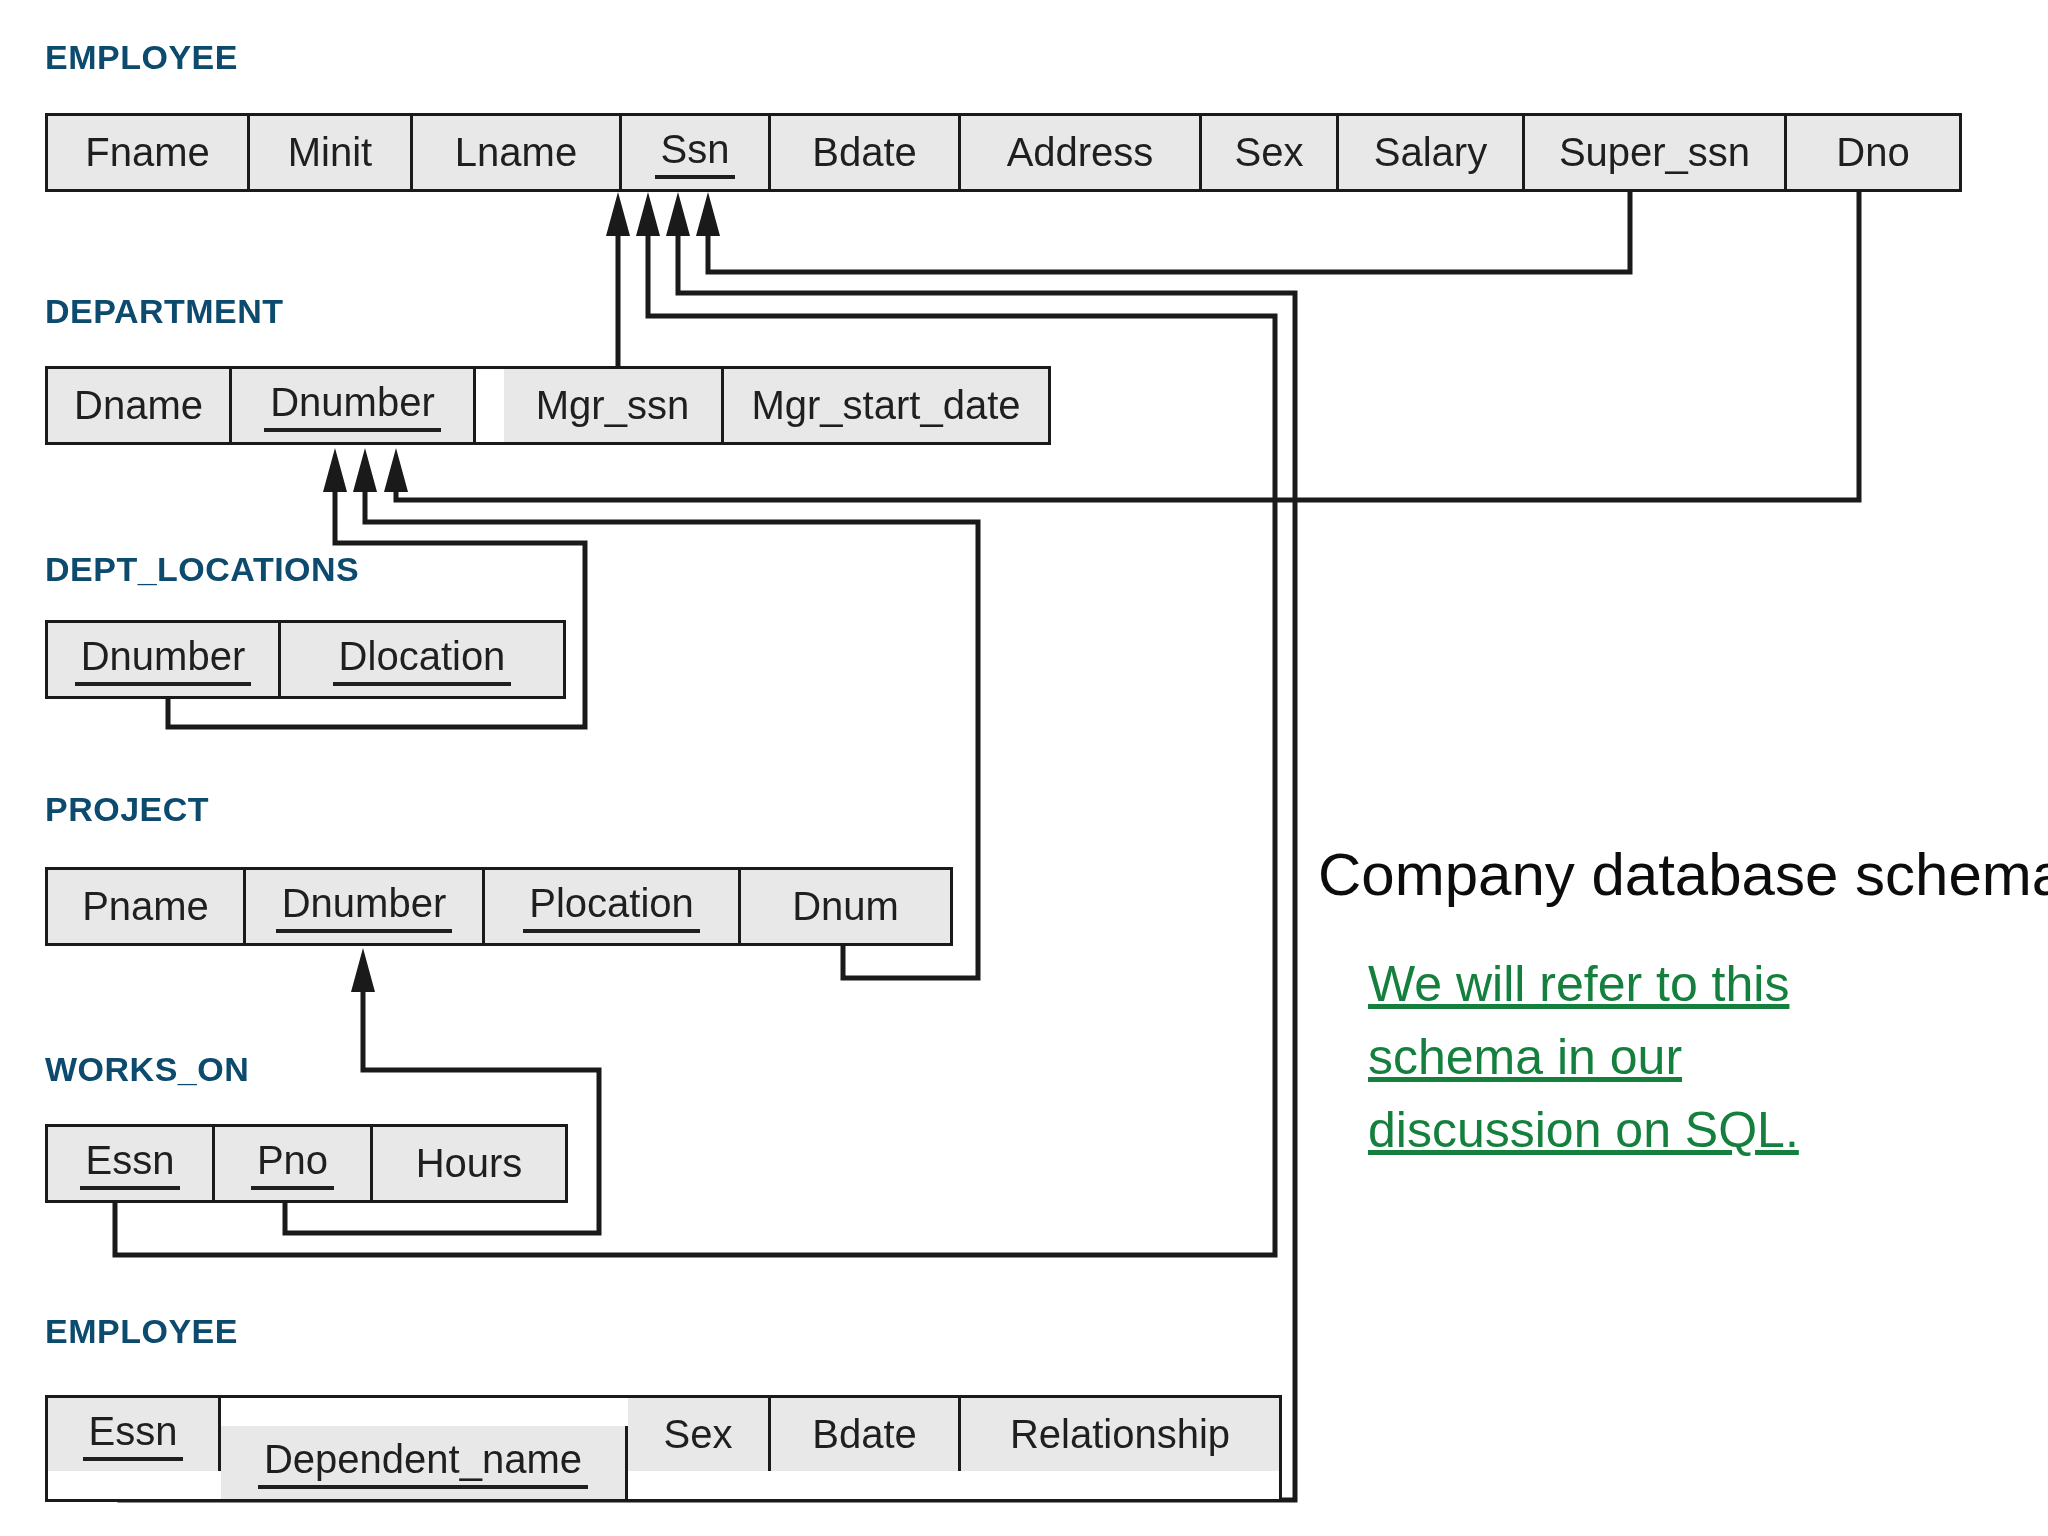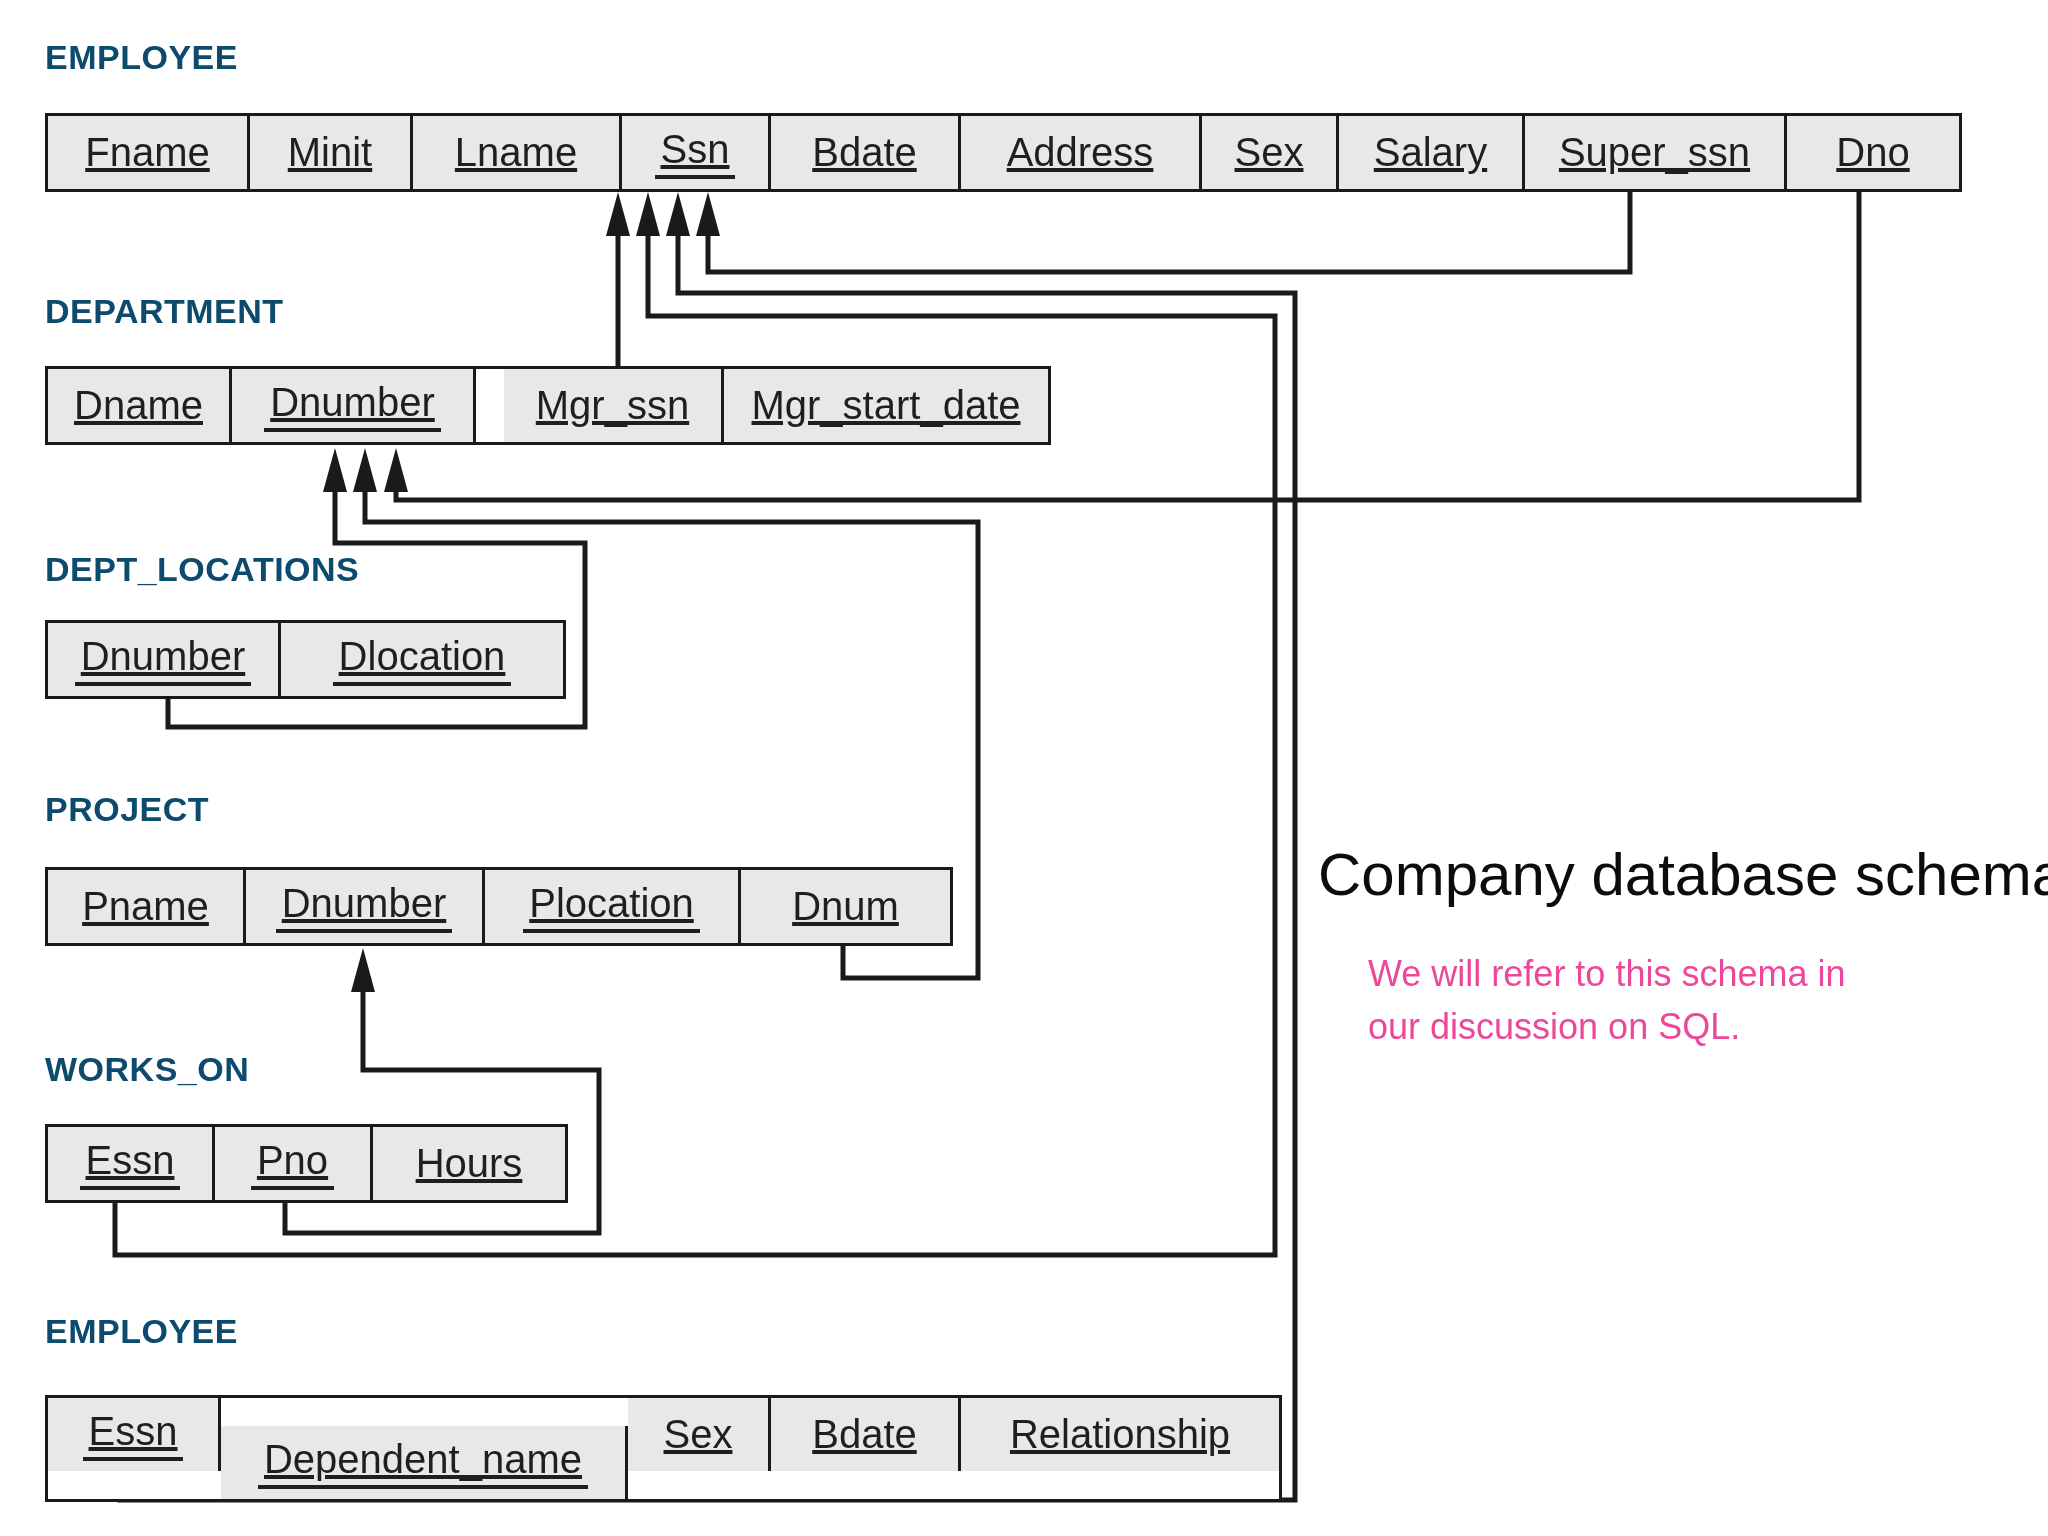--- a/index.html
+++ b/index.html
@@ -11,32 +11,32 @@
     position:absolute;font-weight:bold;font-size:34px;line-height:1;
     color:#0c4a6e;letter-spacing:0.5px;white-space:nowrap;
   }
   .tbl{
     position:absolute;display:flex;border:3px solid #1a1a1a;background:#ffffff;
   }
   .cell{
     box-sizing:border-box;height:73px;background:#e8e8e8;
     border-right:3px solid #1a1a1a;
     display:flex;align-items:center;justify-content:center;
-    font-size:40px;color:#1f1f1f;white-space:nowrap;text-decoration:underline;
+    font-size:40px;color:#1f1f1f;white-space:nowrap;
   }
   .cell:last-child{border-right:none;}
   .cell .pk{border-bottom:4px solid #1f1f1f;padding:0 6px 3px 6px;}
   svg.wires{position:absolute;left:0;top:0;width:2048px;height:1536px;pointer-events:none;}
   .slide-title{
     position:absolute;left:1318px;top:842px;font-size:60px;line-height:1.1;
     color:#0c0c0c;white-space:nowrap;
   }
   .slide-note{
-    position:absolute;left:1368px;top:948px;width:525px;font-size:36px;
-    line-height:1.46;color:#ec4899;
+    position:absolute;left:1368px;top:948px;width:525px;font-size:50px;
+    line-height:1.46;color:#15803d;text-decoration:underline;
   }
 </style>
 </head>
 <body>
 
 <div class="canvas">
   <svg class="wires" viewBox="0 0 2048 1536" xmlns="http://www.w3.org/2000/svg">
       <polyline points="618,366 618,230" fill="none" stroke="#1a1a1a" stroke-width="5"></polyline>
       <polygon points="618,192 606,236 630,236" fill="#1a1a1a"></polygon>
       <polyline points="1630,186 1630,272 708,272 708,230" fill="none" stroke="#1a1a1a" stroke-width="5"></polyline>

